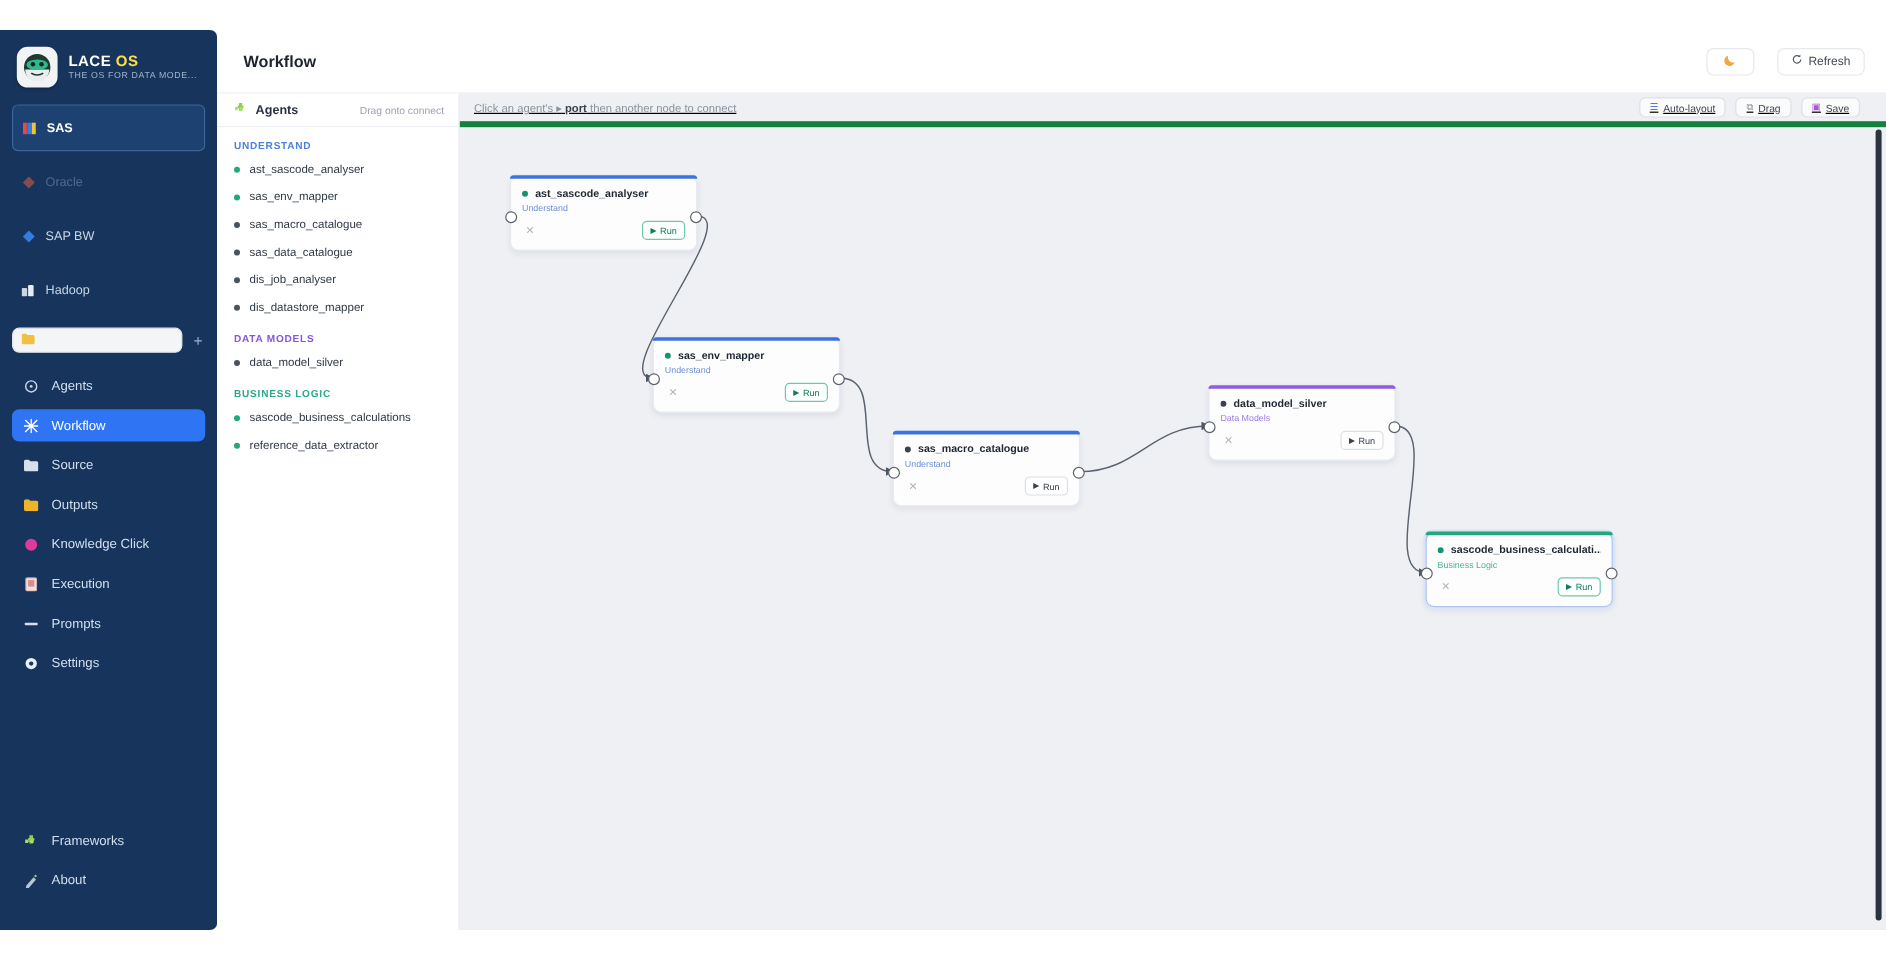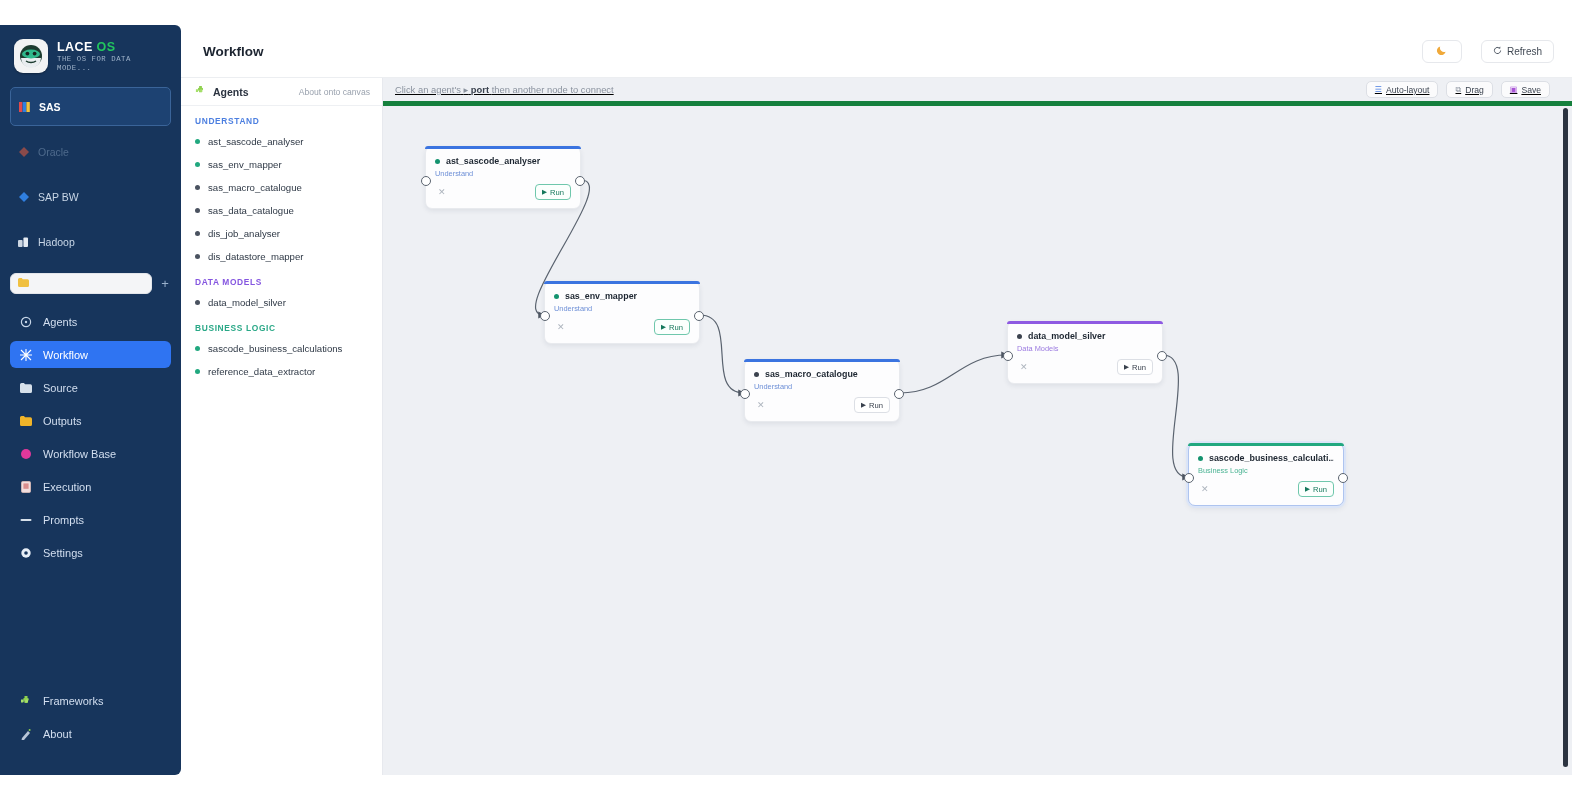--- a/index.html
+++ b/index.html
@@ -32,24 +32,24 @@
     background: #f2f3f4;
     display: flex; align-items: center; justify-content: center;
     flex: none;
     box-shadow: 0 1px 2px rgba(0,0,0,.3);
   }
   .brand-text { line-height: 1.15; }
   .brand-title {
     font-size: 12.5px; font-weight: bold; letter-spacing: .4px;
     color: #ffffff;
   }
-  .brand-title .os { color: #22c55e; }
+  .brand-title .os { color: #fde047; }
   .brand-sub {
     font-size: 7.3px; letter-spacing: .55px;
-    color: #9fb2c9; margin-top: 1px; font-family: Liberation Mono, monospace;
+    color: #9fb2c9; margin-top: 1px;
   }
 
   .src-list { padding: 4px 10px 0 10px; }
   .src-item {
     display: flex; align-items: center; gap: 9px;
     height: 39px; padding: 0 8px;
     border-radius: 5px;
     font-size: 10.5px; color: #c8d6e6;
     margin-bottom: 6px;
   }
@@ -389,21 +389,21 @@
             </svg>
         </span>
         <span>Outputs</span>
       </div>
       <div class="nav-item">
         <span class="nav-ico">
           <svg width="12" height="12" viewBox="0 0 12 12">
               <circle cx="6" cy="6" r="5" fill="#e0389b"></circle>
             </svg>
         </span>
-        <span>Workflow Base</span>
+        <span>Knowledge Click</span>
       </div>
       <div class="nav-item">
         <span class="nav-ico">
           <svg width="10" height="12" viewBox="0 0 10 12">
               <rect x="0.5" y="0.5" width="9" height="11" rx="1.2" fill="#f2dede" stroke="#cbb3b3"></rect>
               <rect x="2.4" y="2.4" width="5.2" height="5.4" fill="#d98d8d"></rect>
             </svg>
         </span>
         <span>Execution</span>
       </div>
@@ -478,21 +478,21 @@
         <div class="agents-head">
           <div class="agents-head-left">
             <span>
               <svg width="11" height="11" viewBox="0 0 12 12">
                 <path d="M4.5 1h3v2.1a1.3 1.3 0 1 1 0 2.6V8H4.5V5.7a1.3 1.3 0 1 1 0-2.6z" fill="#8fd14f"></path>
                 <path d="M1 4.5h2.2a1.3 1.3 0 1 0 2.6 0H8v3H5.8a1.3 1.3 0 1 0-2.6 0H1z" fill="#a6e06a"></path>
               </svg>
             </span>
             <span>Agents</span>
           </div>
-          <span class="agents-hint">About onto canvas</span>
+          <span class="agents-hint">Drag onto connect</span>
         </div>
 
         <div class="agents-body">
           <div class="group-label understand">UNDERSTAND</div>
           <div class="agent-item">
             <span class="agent-dot" style="background:#21a87f"></span>
             <span>ast_sascode_analyser</span>
           </div>
           <div class="agent-item">
             <span class="agent-dot" style="background:#21a87f"></span>

